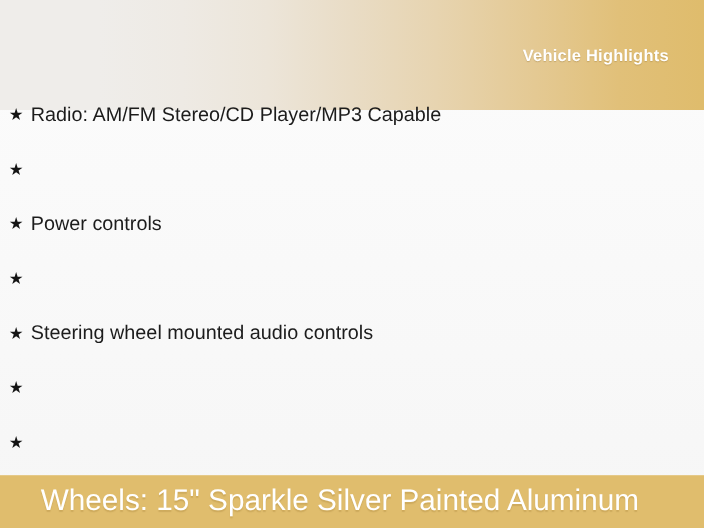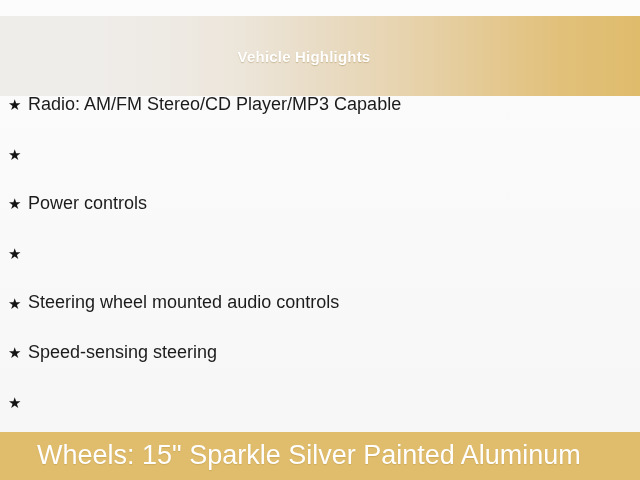--- a/index.html
+++ b/index.html
@@ -21,37 +21,36 @@
     height: 480px;
     background: linear-gradient(180deg, #fcfcfc 0%, #f6f6f6 100%);
   }
 
   
   .header {
     position: absolute;
     left: 0;
     top: 0;
     width: 640px;
-    height: 80px;
+    height: 100px;
     background: linear-gradient(90deg,
                 #efedea 0%,
                 #efedea 14%,
                 #eeeae4 26%,
                 #ece5d9 38%,
                 #e9dcc5 50%,
                 #e7d4b0 62%,
                 #e4c993 76%,
                 #e1c079 88%,
                 #dfbc6c 100%);
     display: flex;
     align-items: center;
-    justify-content: center;
+    justify-content: flex-end;
     box-sizing: border-box;
     padding-right: 32px;
-    margin-top: 16px;
   }
   .header-title {
     color: #ffffff;
     font-size: 15px;
     font-weight: bold;
     letter-spacing: 0.2px;
     text-shadow: 0 1px 1px rgba(140,110,50,0.35);
     white-space: nowrap;
   }
 
@@ -140,21 +139,20 @@
       <span class="bullet-star">★</span>
     </li>
 
     <li class="highlight-row">
       <span class="bullet-star">★</span>
       <span class="highlight-label">Steering wheel mounted audio controls</span>
     </li>
 
     <li class="highlight-row">
       <span class="bullet-star">★</span>
-      <span class="highlight-label">Speed-sensing steering</span>
     </li>
 
     <li class="highlight-row">
       <span class="bullet-star">★</span>
     </li>
 
   </ul>
 
   <div class="footer">
     <span class="footer-title">Wheels: 15" Sparkle Silver Painted Aluminum</span>

